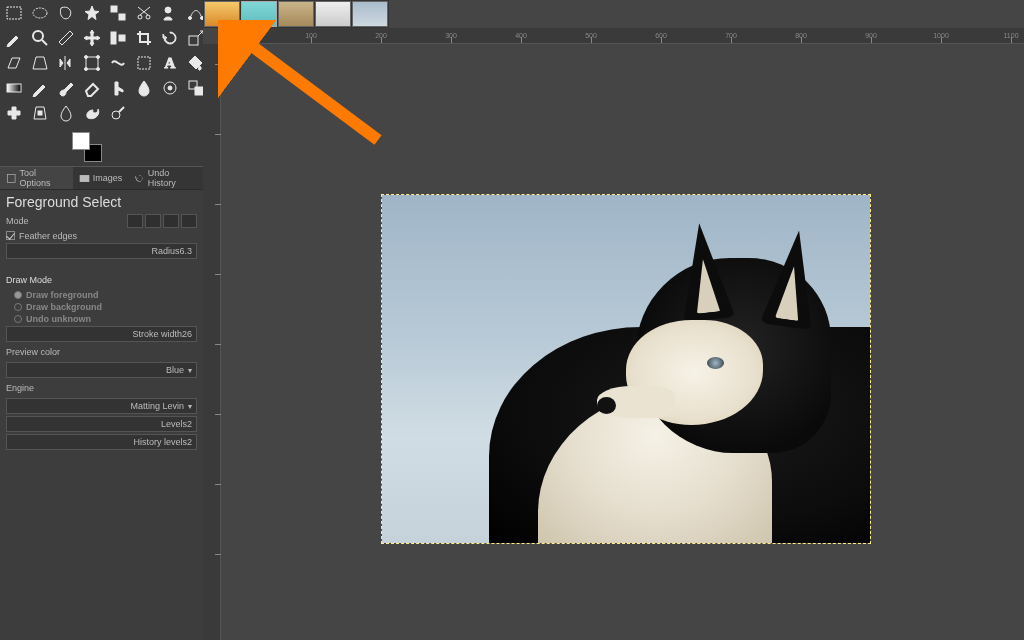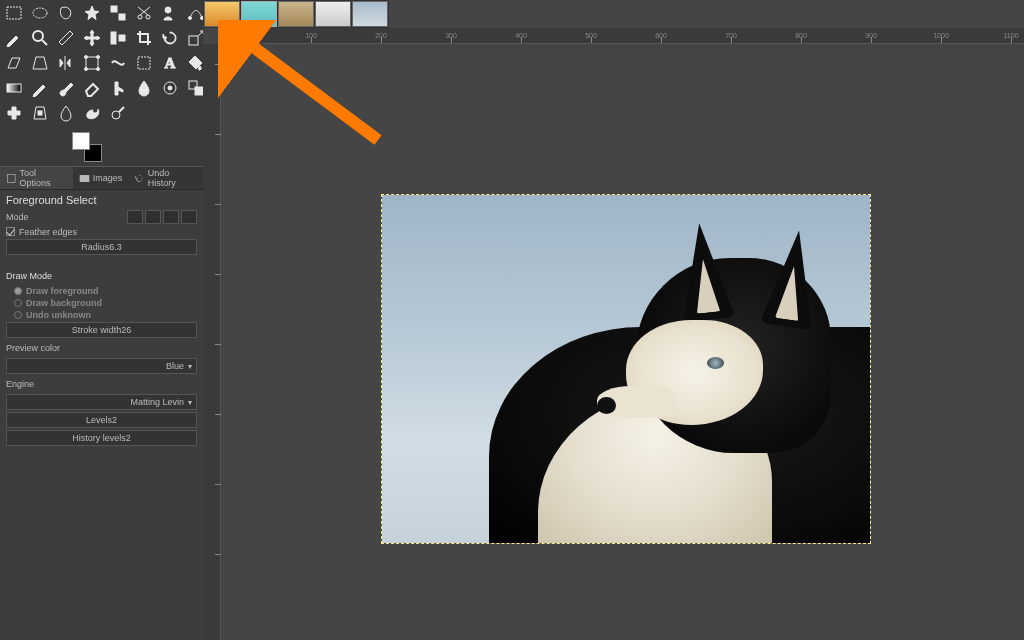--- a/index.html
+++ b/index.html
@@ -12,30 +12,30 @@
   .tool svg{width:18px;height:18px;fill:#e8e8e8;stroke:#e8e8e8;}
   .swatches{position:relative;width:30px;height:30px;margin:6px 0 4px 72px;}
   .sw{position:absolute;width:18px;height:18px;border:1px solid #888;}
   .sw.fg{background:#fff;top:0;left:0;z-index:2;}
   .sw.bg{background:#000;bottom:0;right:0;}
   .tabs{display:flex;align-items:center;background:#353535;border-top:1px solid #555;border-bottom:1px solid #2a2a2a;height:24px;font-size:9px;}
   .tab{display:flex;align-items:center;gap:3px;padding:0 6px;height:100%;cursor:pointer;color:#bbb;}
   .tab svg{width:11px;height:11px;fill:#bbb;}
   .tab.active{background:#444;}
   .opts{padding:4px 6px;background:#3d3d3d;font-size:9px;color:#bbb;flex:1;overflow:hidden;}
-  .opt-title{color:#ddd;margin-bottom:4px;font-size:11px;}
+  .opt-title{color:#ddd;margin-bottom:4px;font-size:14px;}
   .row{display:flex;align-items:center;justify-content:space-between;margin:3px 0;min-height:14px;}
   .row.section{color:#ddd;margin-top:14px;}
   .radio{display:flex;align-items:center;gap:4px;margin:2px 0 2px 8px;color:#888;font-weight:bold;}
   .radio .dot{width:8px;height:8px;border-radius:50%;border:1px solid #777;display:inline-block;}
   .radio.sel .dot{background:#999;}
   .check{display:flex;align-items:flex-start;gap:4px;}
   .check .box{width:9px;height:9px;border:1px solid #888;display:inline-block;position:relative;}
   .check.on .box::after{content:"";position:absolute;left:1px;top:-1px;width:4px;height:7px;border-right:1.5px solid #ccc;border-bottom:1.5px solid #ccc;transform:rotate(40deg);}
-  .slider{display:flex;align-items:center;justify-content:center;background:#333;border:1px solid #555;padding:2px 4px;margin:2px 0;}
+  .slider{display:flex;align-items:center;justify-content:flex-end;background:#333;border:1px solid #555;padding:2px 4px;margin:2px 0;}
   .dropdown{display:flex;align-items:center;justify-content:flex-end;gap:4px;background:#333;border:1px solid #555;padding:2px 4px;margin:2px 0;}
   .dropdown .chev{font-size:8px;}
   .mode-icons{display:flex;gap:2px;}
   .mode-icons .mi{width:16px;height:14px;background:#2f2f2f;border:1px solid #555;cursor:pointer;}
   
   .canvas-area{flex:1;position:relative;background:#454545;}
   .imgtabs{position:absolute;top:0;left:0;display:flex;gap:1px;background:#333;padding:1px;z-index:5;}
   .imgtab{width:36px;height:26px;background:#555;border:1px solid #666;display:flex;align-items:center;justify-content:center;overflow:hidden;cursor:pointer;}
   .imgtab.sel{border:1px solid #aaa;}
   .ruler-h{position:absolute;top:28px;left:18px;right:0;height:16px;background:#3a3a3a;border-bottom:1px solid #555;display:flex;align-items:flex-end;overflow:hidden;}

